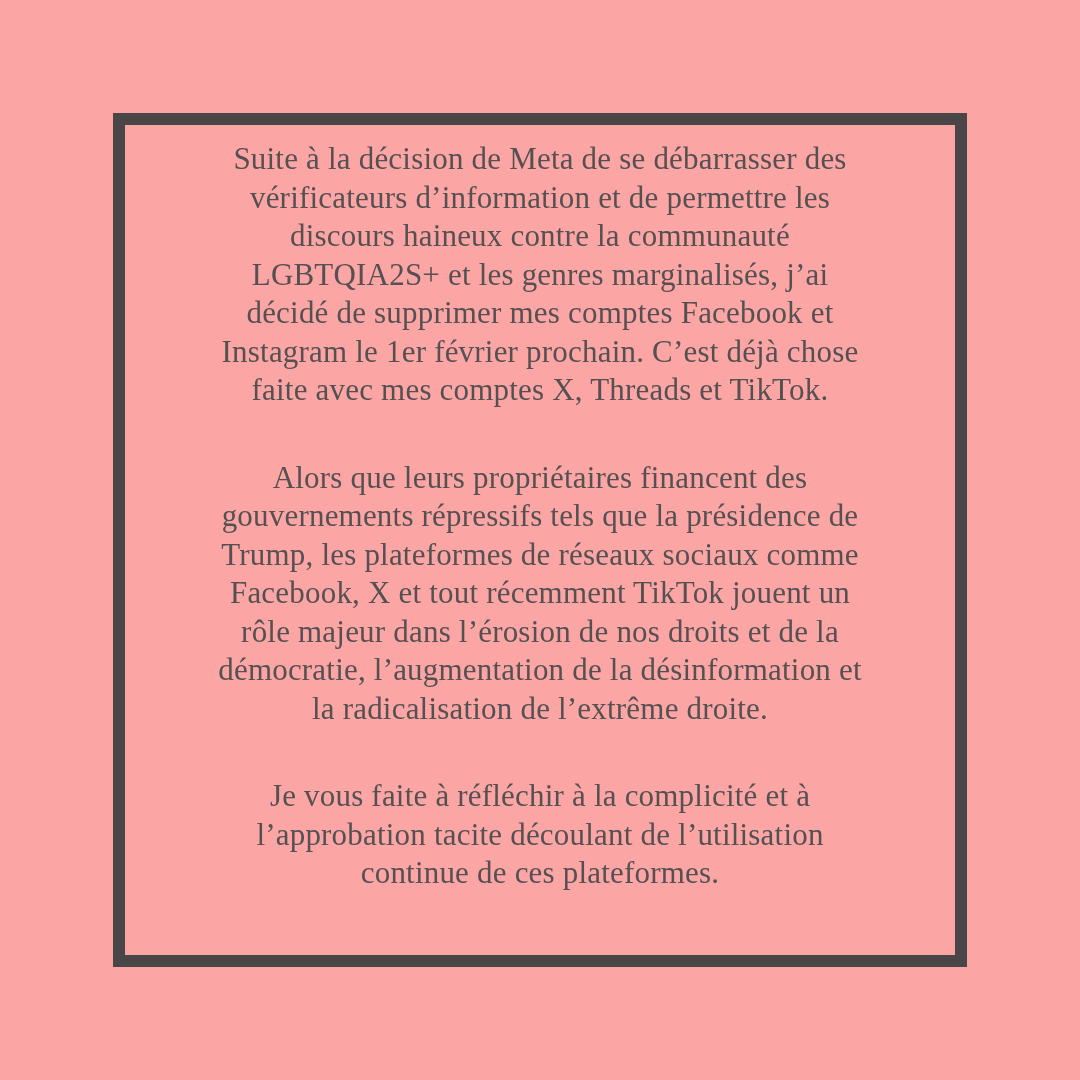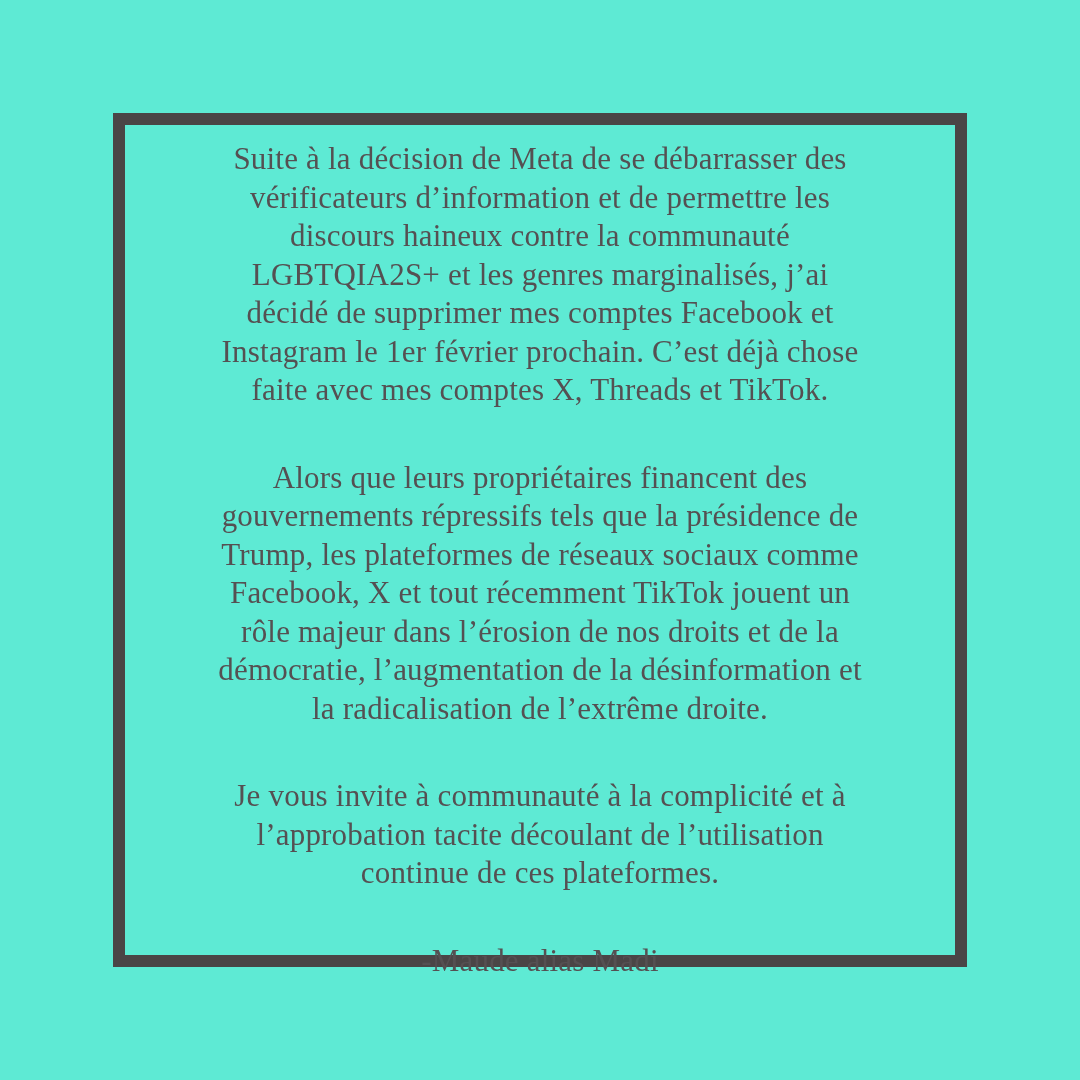--- a/index.html
+++ b/index.html
@@ -9,21 +9,21 @@
   body {
     width: 1080px;
     height: 1080px;
     overflow: hidden;
     font-family: "Liberation Serif", "DejaVu Serif", serif;
   }
   .canvas {
     position: relative;
     width: 1080px;
     height: 1080px;
-    background: #5eead4;
+    background: #fca5a5;
   }
   .frame {
     position: absolute;
     left: 113px;
     top: 113px;
     width: 854px;
     height: 854px;
     box-sizing: border-box;
     border: 12px solid #4a4546;
     display: flex;
@@ -64,19 +64,18 @@
 décidé de supprimer mes comptes Facebook et
 Instagram le 1er février prochain. C’est déjà chose
 faite avec mes comptes X, Threads et TikTok.</p>
       <p class="para">Alors que leurs propriétaires financent des
 gouvernements répressifs tels que la présidence de
 Trump, les plateformes de réseaux sociaux comme
 Facebook, X et tout récemment TikTok jouent un
 rôle majeur dans l’érosion de nos droits et de la
 démocratie, l’augmentation de la désinformation et
 la radicalisation de l’extrême droite.</p>
-      <p class="para">Je vous invite à communauté à la complicité et à
+      <p class="para">Je vous faite à réfléchir à la complicité et à
 l’approbation tacite découlant de l’utilisation
 continue de ces plateformes.</p>
-      <p class="para signature">-Maude alias Madi</p>
     </div>
   </div>
 </div>
 
 </body></html>

